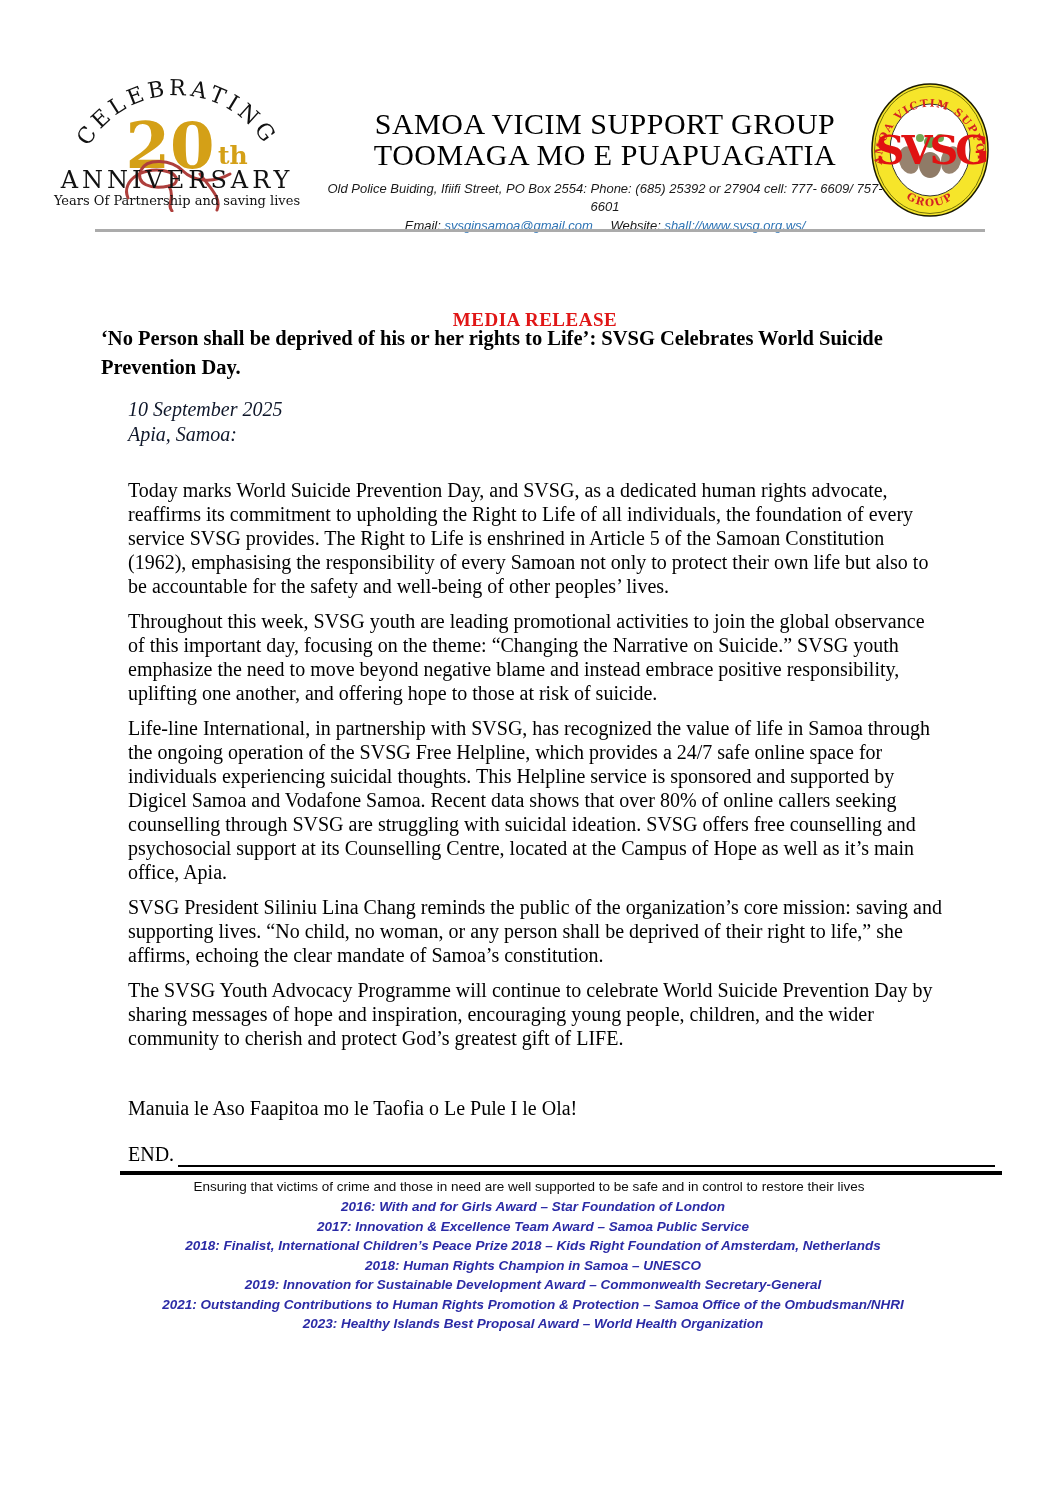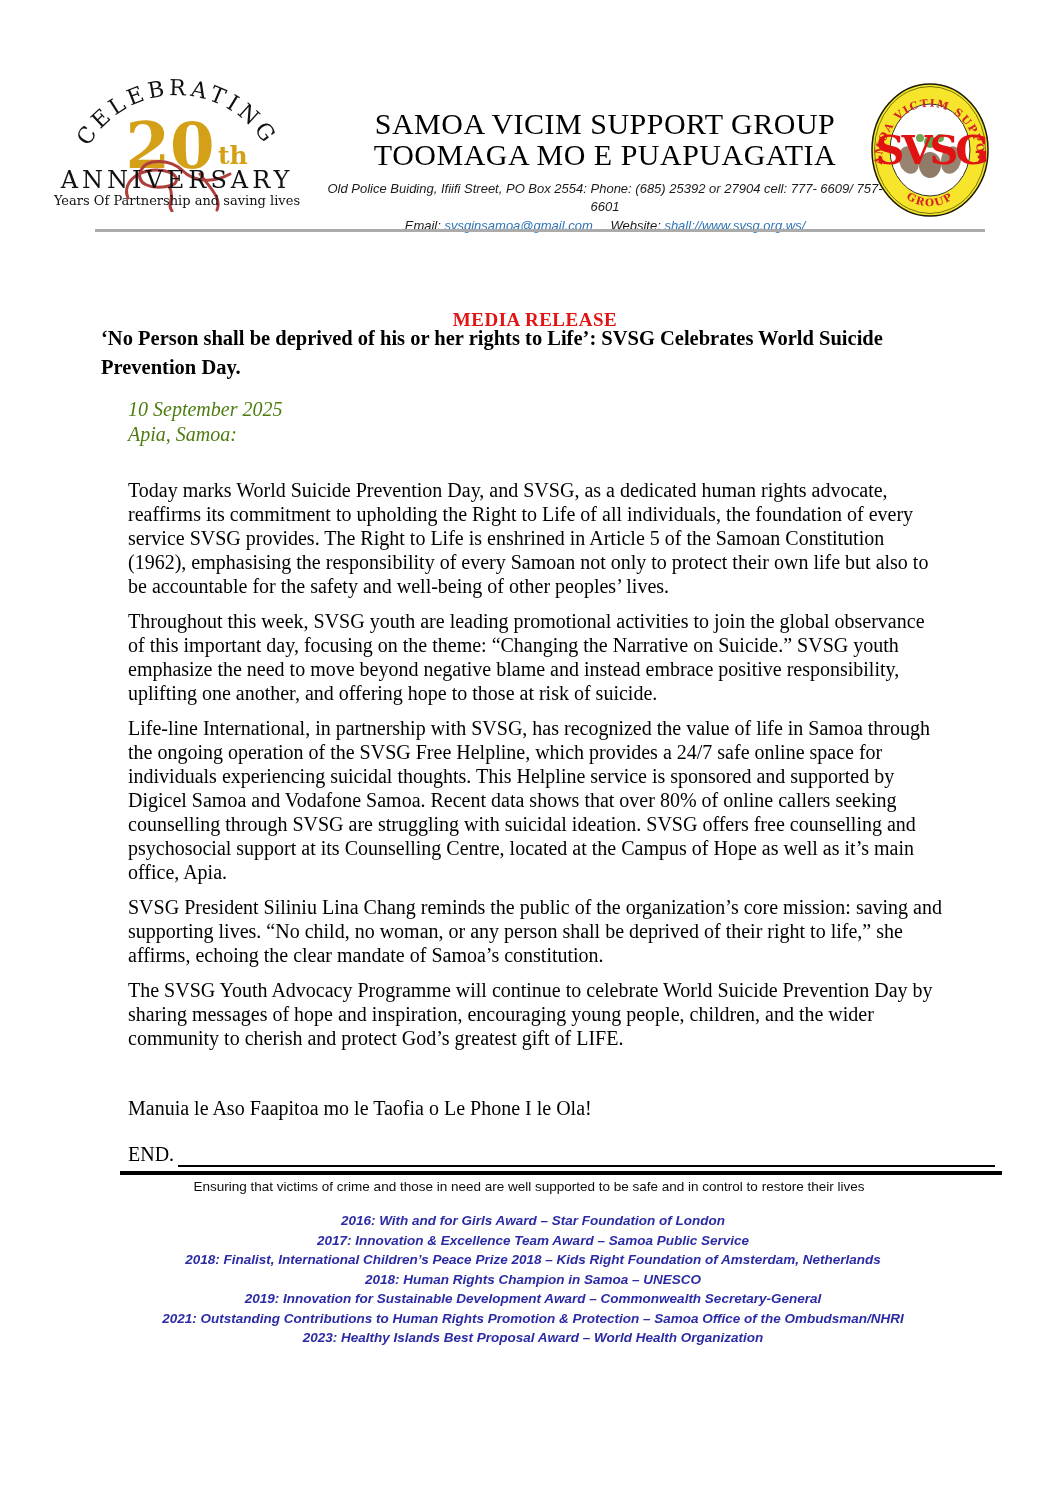--- a/index.html
+++ b/index.html
@@ -31,34 +31,34 @@
   .seal-arc{font-family:"DejaVu Serif",serif;font-size:10.5px;font-weight:bold;
             letter-spacing:1.5px;fill:#D42222;}
   .seal-svsg{font-family:"DejaVu Serif",serif;font-size:40px;font-weight:bold;
             letter-spacing:-3px;fill:#E01212;}
 
   
   .media-heading{left:90px;top:272px;width:890px;text-align:center;
     color:#E01616;font-weight:bold;font-size:19px;letter-spacing:.5px;margin-top:37px;}
   .doc-title{left:101px;top:324px;width:880px;text-align:left;
     font-weight:bold;font-size:20.5px;line-height:29px;}
-  .dateblock{left:128px;top:397px;color:#4d7c0f;font-style:italic;
+  .dateblock{left:128px;top:397px;color:#0f172a;font-style:italic;
     font-size:20px;line-height:25px;}
   .bodytext{left:128px;top:478px;width:814px;font-size:20px;line-height:24px;}
   .bodytext p{margin:0 0 11px 0;}
   .closing{margin-top:46px !important;}
   .endline{margin-top:22px !important;}
 
   
   .footer{left:0;top:1165px;width:1058px;}
   .end-underline{height:2px;background:#000;margin-left:178px;width:817px;}
   .thick-rule{height:4px;background:#000;margin:4px 56px 0 120px;}
   .motto{margin-top:3px;text-align:center;color:#0d0d0d;
     font-family:"Liberation Sans",sans-serif;font-size:13.5px;line-height:18px;}
-  .awards{margin-top:15px;padding-left:8px;}
+  .awards{margin-top:1px;padding-left:8px;}
   .award{ text-align:center;color:#2B2BA6;font-family:"Liberation Sans",sans-serif;
     font-weight:bold;font-style:italic;font-size:13.5px;line-height:19.5px;}
 </style>
 </head>
 <body>
 
 <div class="page">
 
   <header>
 
@@ -124,21 +124,21 @@
       <div>10 September 2025</div>
       <div>Apia, Samoa:</div>
     </div>
 
     <div class="abs bodytext">
       <p>Today marks World Suicide Prevention Day, and SVSG, as a dedicated human rights advocate, reaffirms its commitment to upholding the Right to Life of all individuals, the foundation of every service SVSG provides. The Right to Life is enshrined in Article 5 of the Samoan Constitution (1962), emphasising the responsibility of every Samoan not only to protect their own life but also to be accountable for the safety and well-being of other peoples’ lives.</p>
       <p>Throughout this week, SVSG youth are leading promotional activities to join the global observance of this important day, focusing on the theme: “Changing the Narrative on Suicide.” SVSG youth emphasize the need to move beyond negative blame and instead embrace positive responsibility, uplifting one another, and offering hope to those at risk of suicide.</p>
       <p>Life-line International, in partnership with SVSG, has recognized the value of life in Samoa through the ongoing operation of the SVSG Free Helpline, which provides a 24/7 safe online space for individuals experiencing suicidal thoughts. This Helpline service is sponsored and supported by Digicel Samoa and Vodafone Samoa. Recent data shows that over 80% of online callers seeking counselling through SVSG are struggling with suicidal ideation. SVSG offers free counselling and psychosocial support at its Counselling Centre, located at the Campus of Hope as well as it’s main office, Apia.</p>
       <p>SVSG President Siliniu Lina Chang reminds the public of the organization’s core mission: saving and supporting lives. “No child, no woman, or any person shall be deprived of their right to life,” she affirms, echoing the clear mandate of Samoa’s constitution.</p>
       <p>The SVSG Youth Advocacy Programme will continue to celebrate World Suicide Prevention Day by sharing messages of hope and inspiration, encouraging young people, children, and the wider community to cherish and protect God’s greatest gift of LIFE.</p>
-      <p class="closing">Manuia le Aso Faapitoa mo le Taofia o Le Phone I le Ola!</p>
+      <p class="closing">Manuia le Aso Faapitoa mo le Taofia o Le Pule I le Ola!</p>
       <p class="endline">END.</p>
     </div>
   </main>
 
   <footer class="abs footer">
     <div class="end-underline"></div>
     <div class="thick-rule"></div>
     <div class="motto">Ensuring that victims of crime and those in need are well supported to be safe and in control to restore their lives</div>
     <div class="awards">
       <div class="award">2016: With and for Girls Award – Star Foundation of London</div>

